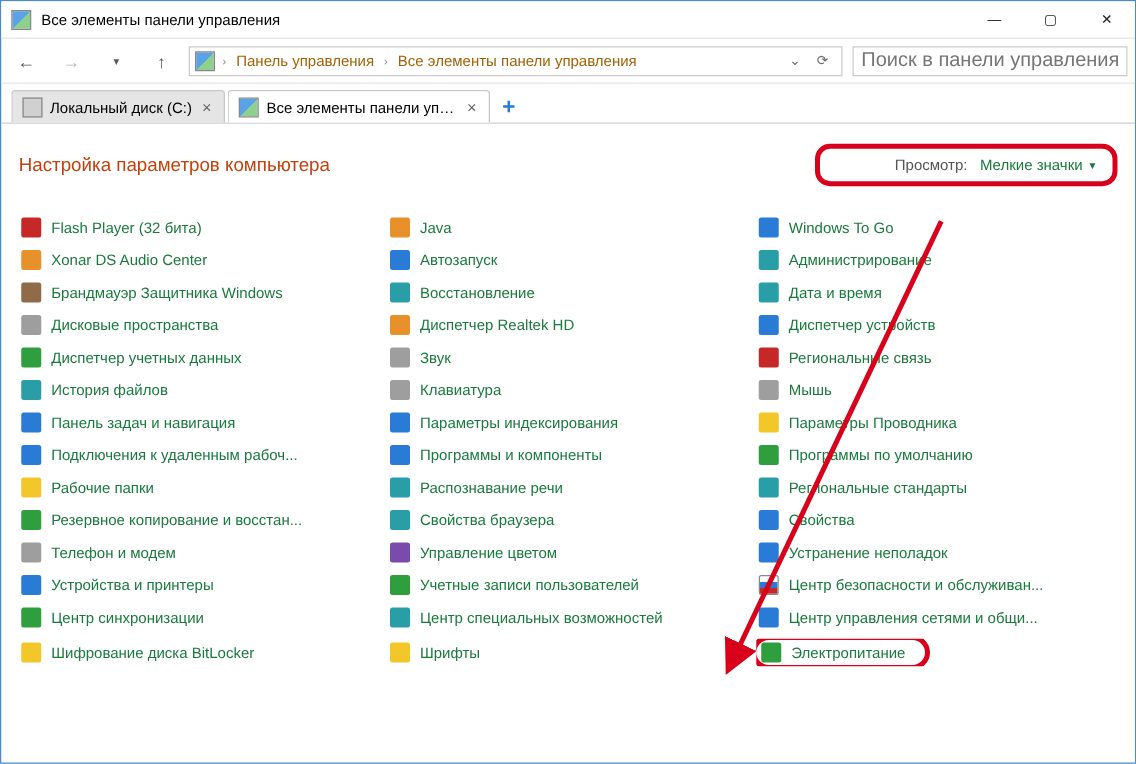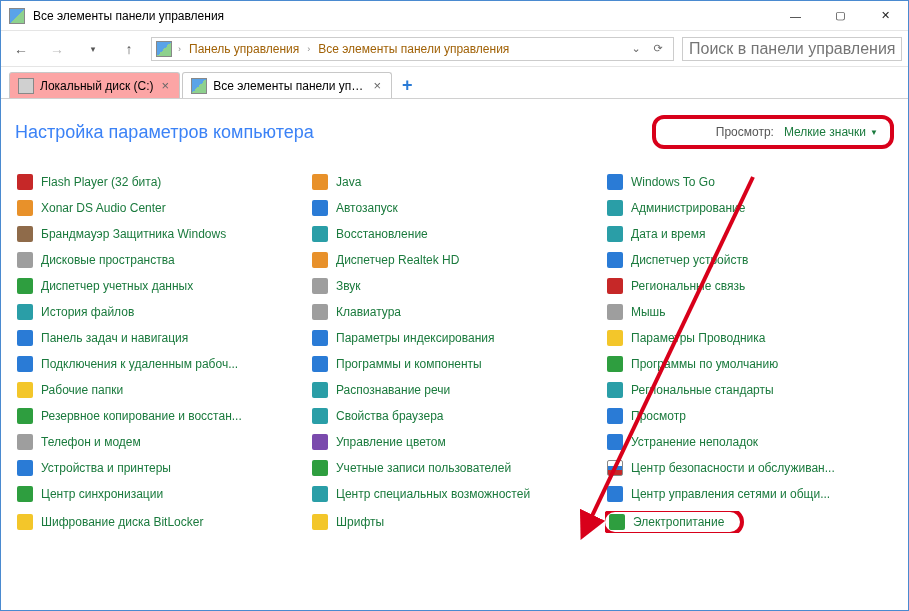--- a/index.html
+++ b/index.html
@@ -18,32 +18,32 @@
   .addr .crumb { color:#a16207; padding:0 2px; display:flex; align-items:center; gap:4px; }
   .addr .chev { color:#888; font-size:9px; padding:0 2px; }
   .addr .cp-icon { width:16px; height:16px; background: linear-gradient(135deg,#5aa3e8 50%,#8ed18e 50%); border:1px solid #888; display:inline-block; }
   .addr-btns { display:flex; align-items:center; }
   .addr-btn { width:22px; height:22px; display:flex; align-items:center; justify-content:center; color:#666; font-size:11px; }
   .search { width: 220px; height: 24px; border:1px solid #ccc; font-size:16px; padding:0 6px; color:#999; }
 
   
   .tabs { height: 32px; display:flex; align-items:flex-end; padding: 0 8px; border-bottom:1px solid #d0d0d0; gap:2px; }
   .tab { height: 26px; border:1px solid #c8c8c8; border-bottom:none; background:#fff; display:flex; align-items:center; padding:0 8px; font-size:12px; gap:6px; max-width:210px; border-radius: 3px 3px 0 0; }
-  .tab.inactive { background:#fca5a5; }
+  .tab.inactive { background:#e5e5e5; }
   .tab .ticon { width:16px; height:16px; flex:0 0 16px; }
   .tab .ticon.disk { background:#d0d0d0; border:1px solid #888; }
   .tab .ticon.cp { background: linear-gradient(135deg,#5aa3e8 50%,#8ed18e 50%); border:1px solid #888; }
   .tab .tlabel { white-space:nowrap; overflow:hidden; text-overflow:ellipsis; }
   .tab .tclose { font-size:13px; color:#666; padding:0 2px; }
   .tab-add { width:26px; height:26px; display:flex; align-items:center; justify-content:center; color:#2a7bd6; font-size:18px; font-weight:bold; }
 
   
   .content { padding: 16px 14px 6px 14px; }
   .hdr-row { display:flex; align-items:center; justify-content:space-between; margin-bottom: 24px; }
-  .page-title { font-size: 18px; color: #3b82f6; font-weight:400; }
+  .page-title { font-size: 15px; color: #c2410c; font-weight:400; }
   .view-control { display:flex; align-items:center; gap:10px; font-size:12px; padding: 6px 12px; border:4px solid #d8001a; border-radius: 12px; }
   .view-label { color:#555;padding-left:48px; }
   .view-link { color:#1a7a3d; display:flex; align-items:center; gap:4px; }
   .view-link .dd { font-size:8px; color:#1a7a3d; }
 
   .grid { display:grid; grid-template-columns: repeat(3, 1fr); column-gap: 6px; row-gap: 8px; }
   .item { display:flex; align-items:center; gap:8px; font-size:12px; color:#1a7a3d; white-space:nowrap; overflow:hidden; text-overflow:ellipsis; padding: 1px 2px; }
   .item .iicon { width:16px; height:16px; flex:0 0 16px; display:inline-block; border-radius:2px; }
 
   
@@ -226,21 +226,21 @@
       <div class="item">
         <span class="iicon c-green"></span>
         <span>Резервное копирование и восстан...</span>
       </div>
       <div class="item">
         <span class="iicon c-teal"></span>
         <span>Свойства браузера</span>
       </div>
       <div class="item">
         <span class="iicon c-blue"></span>
-        <span>Просмотр</span>
+        <span>Свойства</span>
       </div>
       <div class="item">
         <span class="iicon c-gray"></span>
         <span>Телефон и модем</span>
       </div>
       <div class="item">
         <span class="iicon c-purple"></span>
         <span>Управление цветом</span>
       </div>
       <div class="item">

